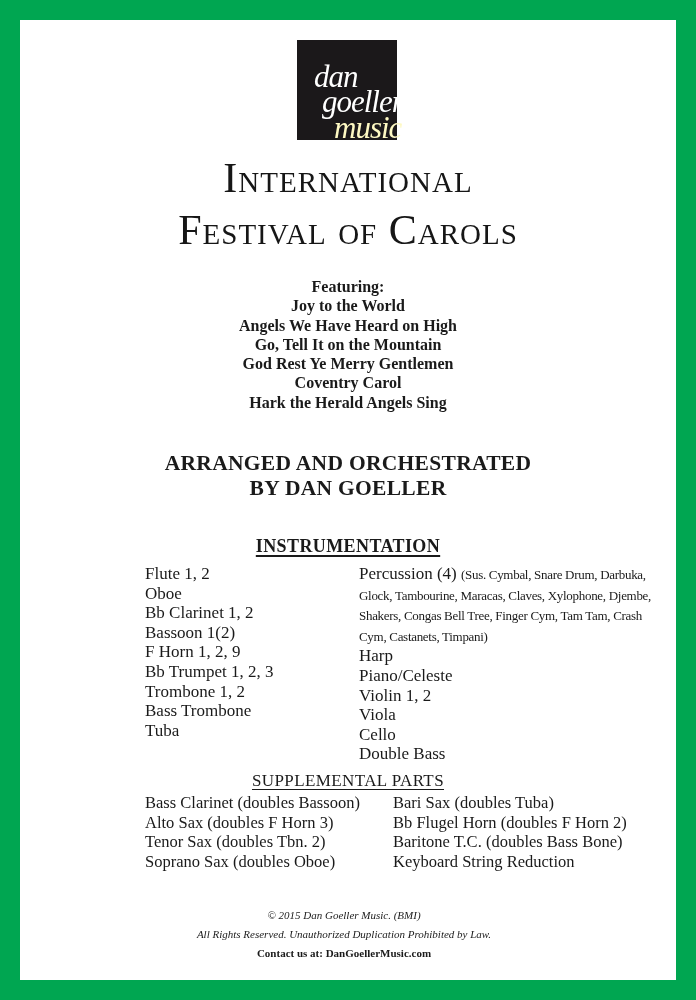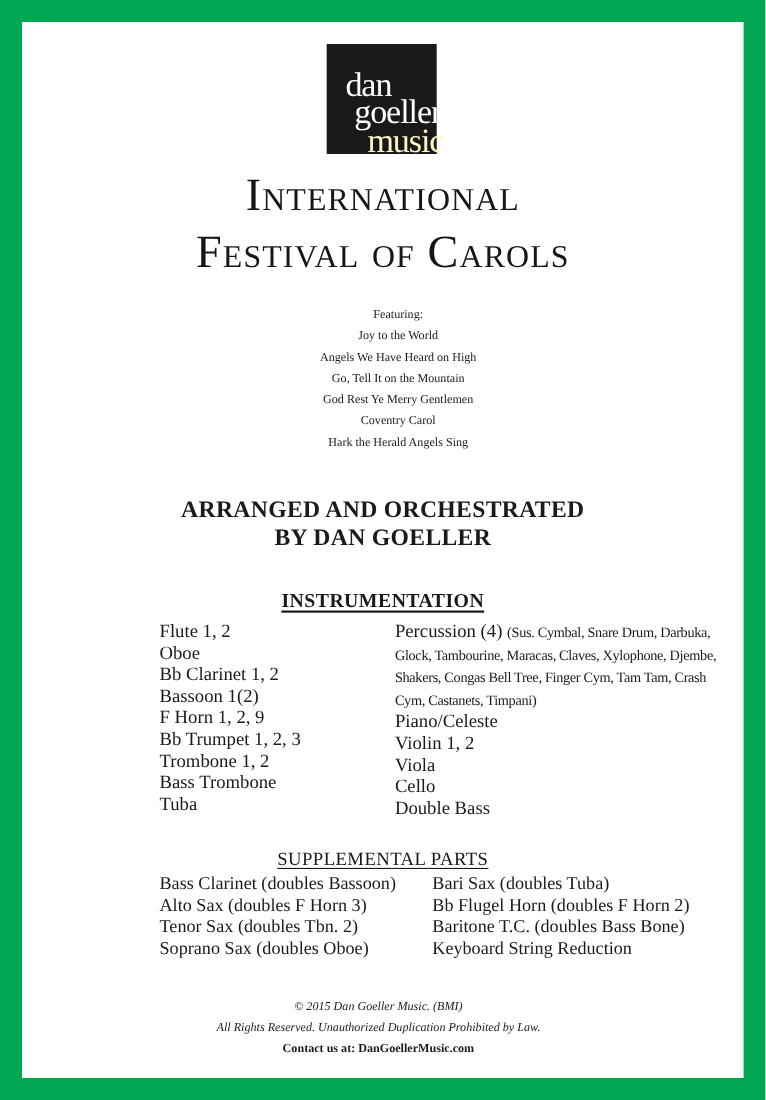--- a/index.html
+++ b/index.html
@@ -15,20 +15,21 @@
     overflow: hidden;
   }
   
   .logo {
     position: absolute;
     left: 277px; top: 20px;
     width: 100px; height: 100px;
     background: #1b181a;
     padding-top: 24px;
     box-sizing: border-box;
+    font-style: italic;
   }
   .logo div { line-height: 0.82; font-size: 31px; letter-spacing: -1px; color:#ffffff; }
   .logo .l1 { margin-left: 17px; }
   .logo .l2 { margin-left: 25px; }
   .logo .l3 { margin-left: 37px; color: #fef9c3; }
   
   .title {
     position: absolute;
     left: 0; top: 132px; width: 656px;
     text-align: center;
@@ -36,24 +37,24 @@
     font-variant: small-caps;
     font-weight: normal;
     line-height: 52px;
     margin: 0;
     letter-spacing: 1px;
     color: #161616;
   }
   
   .featuring {
     position: absolute;
-    left: 14px; top: 257px; width: 656px;
+    left: 0; top: 257px; width: 656px;
     text-align: center;
-    font-weight: normal;
-    font-size: 11px;
+    font-weight: bold;
+    font-size: 16px;
     line-height: 19.3px;
   }
   
   .arranger {
     position: absolute;
     left: 0; top: 431px; width: 656px;
     text-align: center;
     font-weight: bold;
     font-size: 21.5px;
     line-height: 24.5px;
@@ -152,20 +153,21 @@
       <div>Bb Clarinet 1, 2</div>
       <div>Bassoon 1(2)</div>
       <div>F Horn 1, 2, 9</div>
       <div>Bb Trumpet 1, 2, 3</div>
       <div>Trombone 1, 2</div>
       <div>Bass Trombone</div>
       <div>Tuba</div>
     </div>
     <div class="instr-right">
       <div><span class="perc-name">Percussion (4)</span> <span class="perc-detail">(Sus. Cymbal, Snare Drum,  Darbuka, Glock, Tambourine, Maracas, Claves, Xylophone, Djembe, Shakers, Congas Bell Tree, Finger Cym, Tam Tam, Crash Cym, Castanets, Timpani)</span></div>
+      <div>Harp</div>
       <div>Piano/Celeste</div>
       <div>Violin 1, 2</div>
       <div>Viola</div>
       <div>Cello</div>
       <div>Double Bass</div>
     </div>
   </div>
 
   <div class="supp-head">
     <span>SUPPLEMENTAL PARTS</span>

